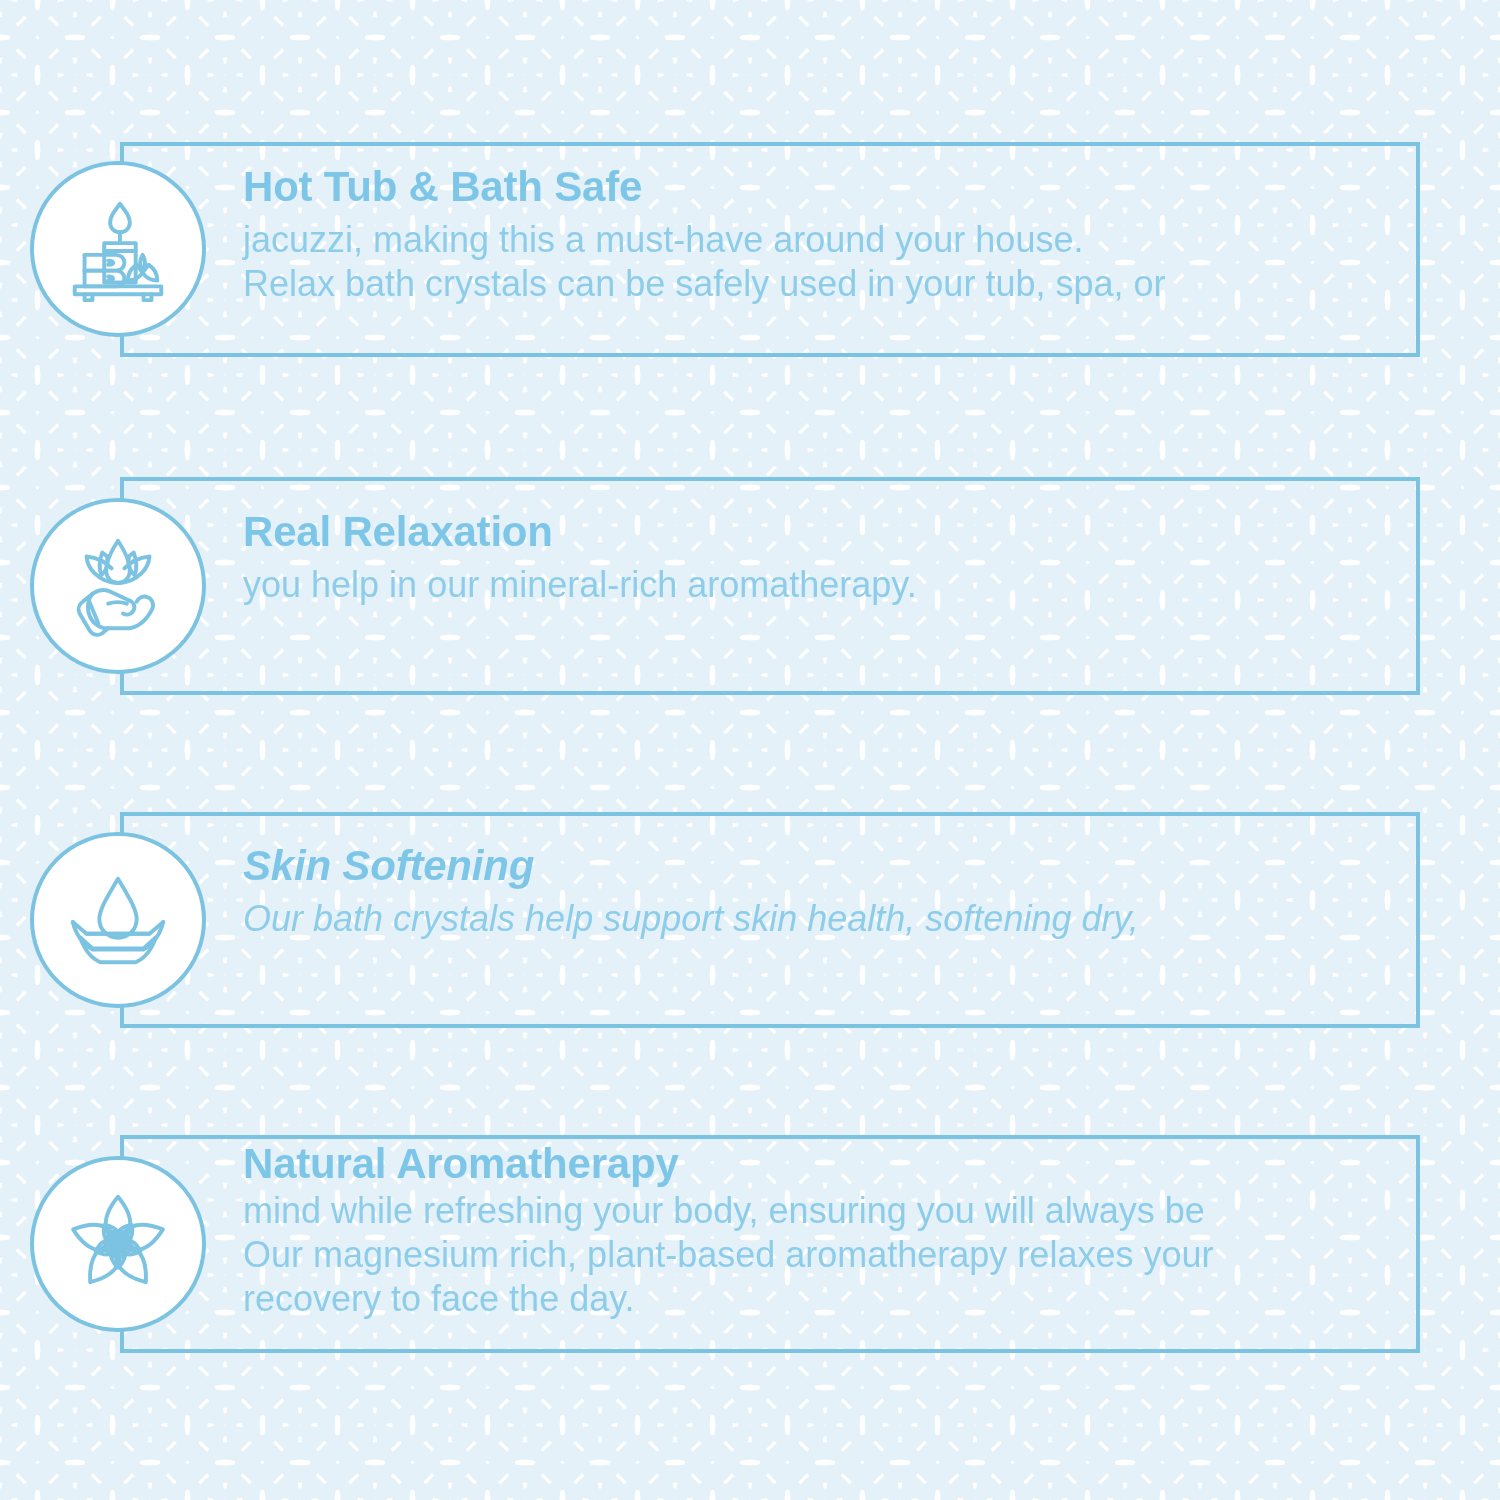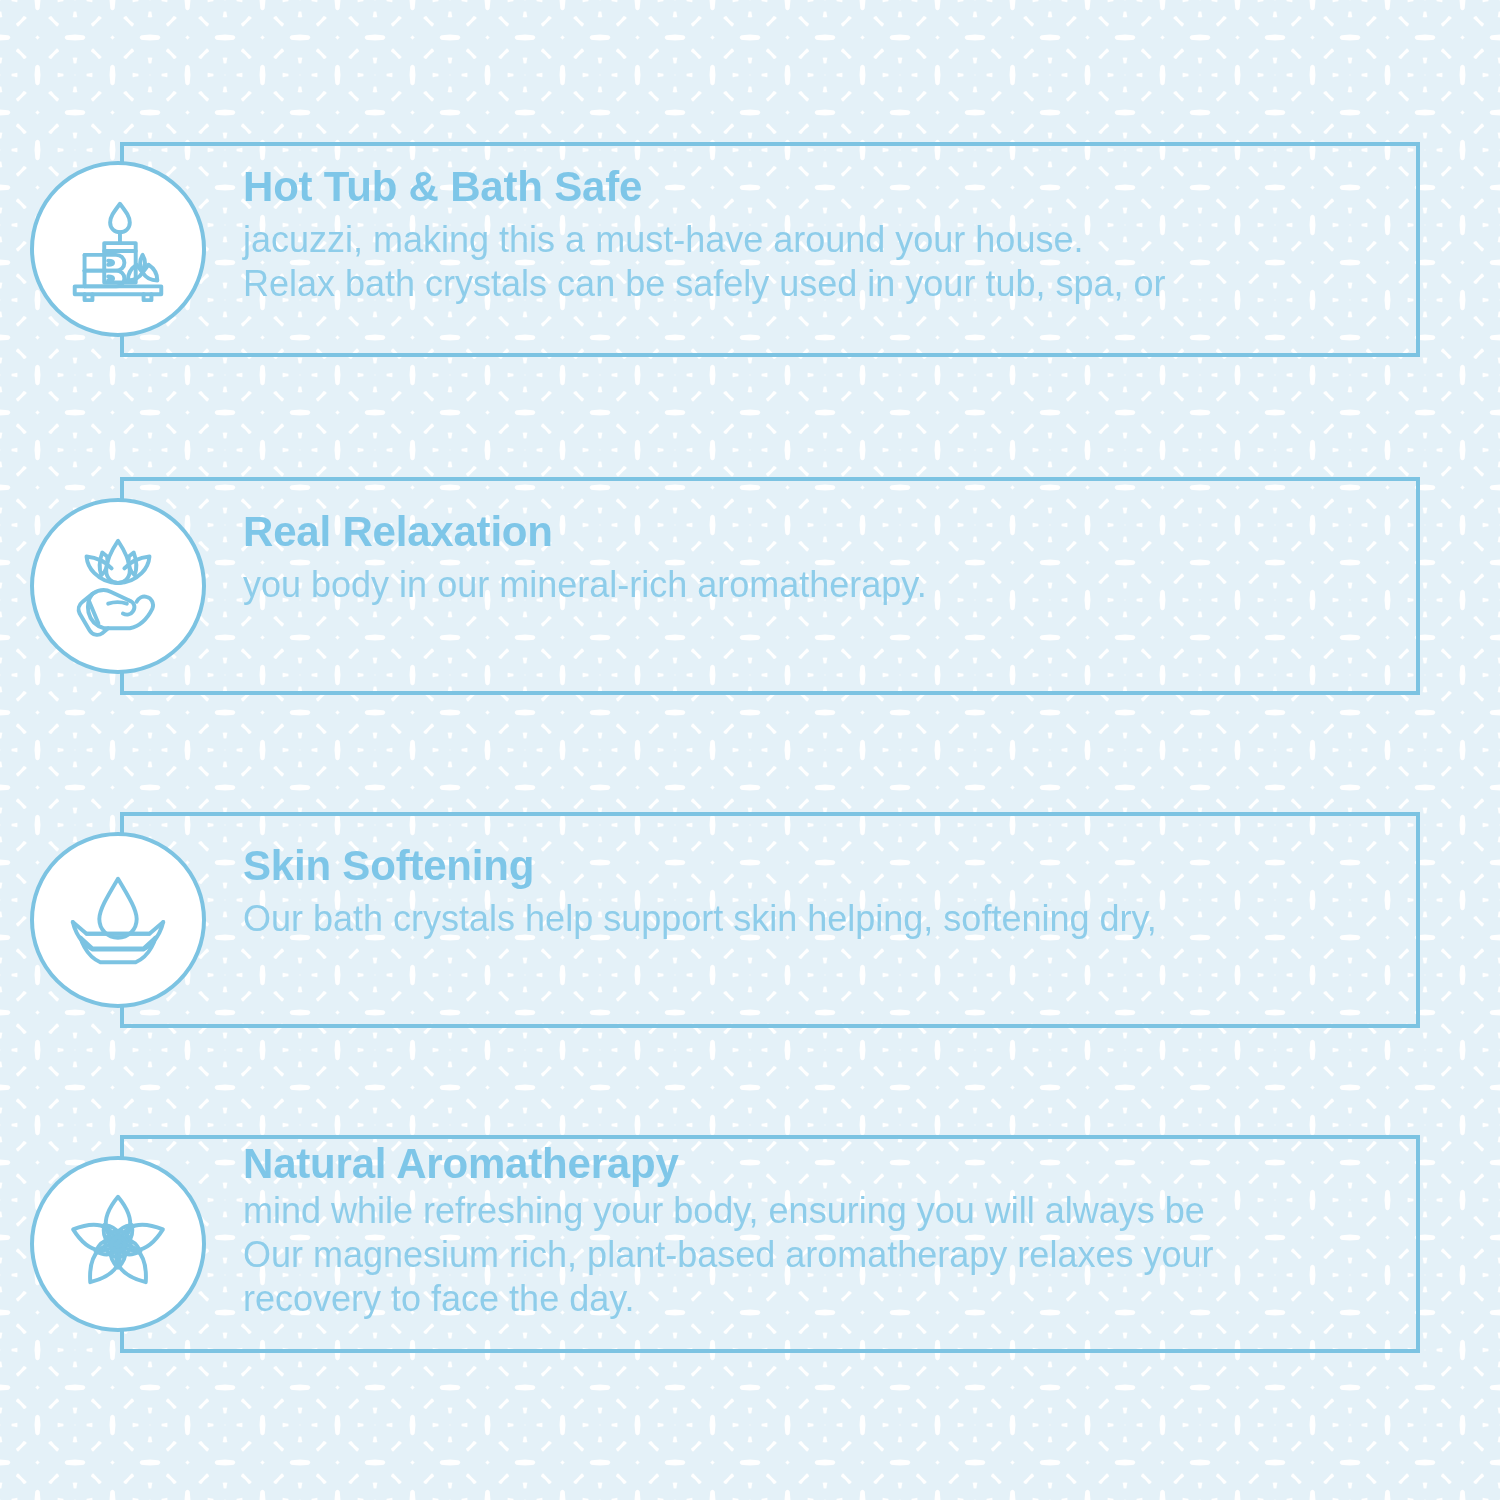--- a/index.html
+++ b/index.html
@@ -102,21 +102,21 @@
   #block-1 .icon-circle   { top: 19px; }
   #block-1 .circle-mask   { left: 116px; top: 23px; width: 14px; height: 168px; }
   #block-1 .feature-text  { top: 24px; }
 
   #block-2 { left: 0; top: 477px; width: 1500px; height: 223px; }
   #block-2 .feature-box   { height: 218px; }
   #block-2 .icon-circle   { top: 21px; }
   #block-2 .circle-mask   { left: 116px; top: 25px; width: 14px; height: 168px; }
   #block-2 .feature-text  { top: 34px; }
 
-  #block-3 { left: 0; top: 812px; width: 1500px; height: 180px; }
+  #block-3 { left: 0; top: 812px; width: 1500px; height: 180px; font-style: italic; }
   #block-3 .feature-box   { height: 216px; }
   #block-3 .icon-circle   { top: 20px; }
   #block-3 .circle-mask   { left: 116px; top: 24px; width: 14px; height: 168px; }
   #block-3 .feature-text  { top: 33px; }
 
   #block-4 { left: 0; top: 1135px; width: 1500px; height: 218px; }
   #block-4 .feature-box   { height: 218px; }
   #block-4 .icon-circle   { top: 21px; }
   #block-4 .circle-mask   { left: 116px; top: 25px; width: 14px; height: 168px; }
   #block-4 .feature-text  { top: 8px; }
@@ -221,21 +221,21 @@
         <path d="M34 68 C30 73, 28.5 80, 30 87 C32 95, 38 101, 46 103 L72 103 C82 101, 90 93, 95 83 C97 78, 94 72, 89 71 C85 70, 81 72, 79 76"></path>
 
         <path d="M34 68 L24 76 C20 79, 19 84, 21 88 L31 105 C34 110, 40 111, 44 108 L50 103"></path>
         <path d="M30 74 L40 98"></path>
       </svg>
     </div>
 
     <div class="feature-text">
       <div class="feature-title">Real Relaxation</div>
       <div class="feature-desc">
-        <span class="ln">you body in our mineral-rich aromatherapy.</span>
+        <span class="ln">you help in our mineral-rich aromatherapy.</span>
       </div>
     </div>
   </div>
 
   <div class="feature-block" id="block-3">
     <div class="feature-box"></div>
     <div class="circle-mask"></div>
 
     <div class="icon-circle">
       <svg width="118" height="118" viewBox="0 0 120 120" fill="none" stroke="#7cc3e2" stroke-width="4" stroke-linecap="round" stroke-linejoin="round">
@@ -248,21 +248,21 @@
         <path d="M28 74 H92"></path>
 
         <path d="M22 78 L34 89 H86 L98 78"></path>
         <path d="M22 78 C22 78, 26 96, 42 103 H78 C94 96, 98 78, 98 78"></path>
       </svg>
     </div>
 
     <div class="feature-text">
       <div class="feature-title">Skin Softening</div>
       <div class="feature-desc">
-        <span class="ln">Our bath crystals help support skin helping, softening dry,</span>
+        <span class="ln">Our bath crystals help support skin health, softening dry,</span>
       </div>
     </div>
   </div>
 
   <div class="feature-block" id="block-4">
     <div class="feature-box"></div>
     <div class="circle-mask"></div>
 
     <div class="icon-circle">
       <svg width="118" height="118" viewBox="0 0 120 120" fill="none" stroke="#7cc3e2" stroke-width="4" stroke-linecap="round" stroke-linejoin="round">

